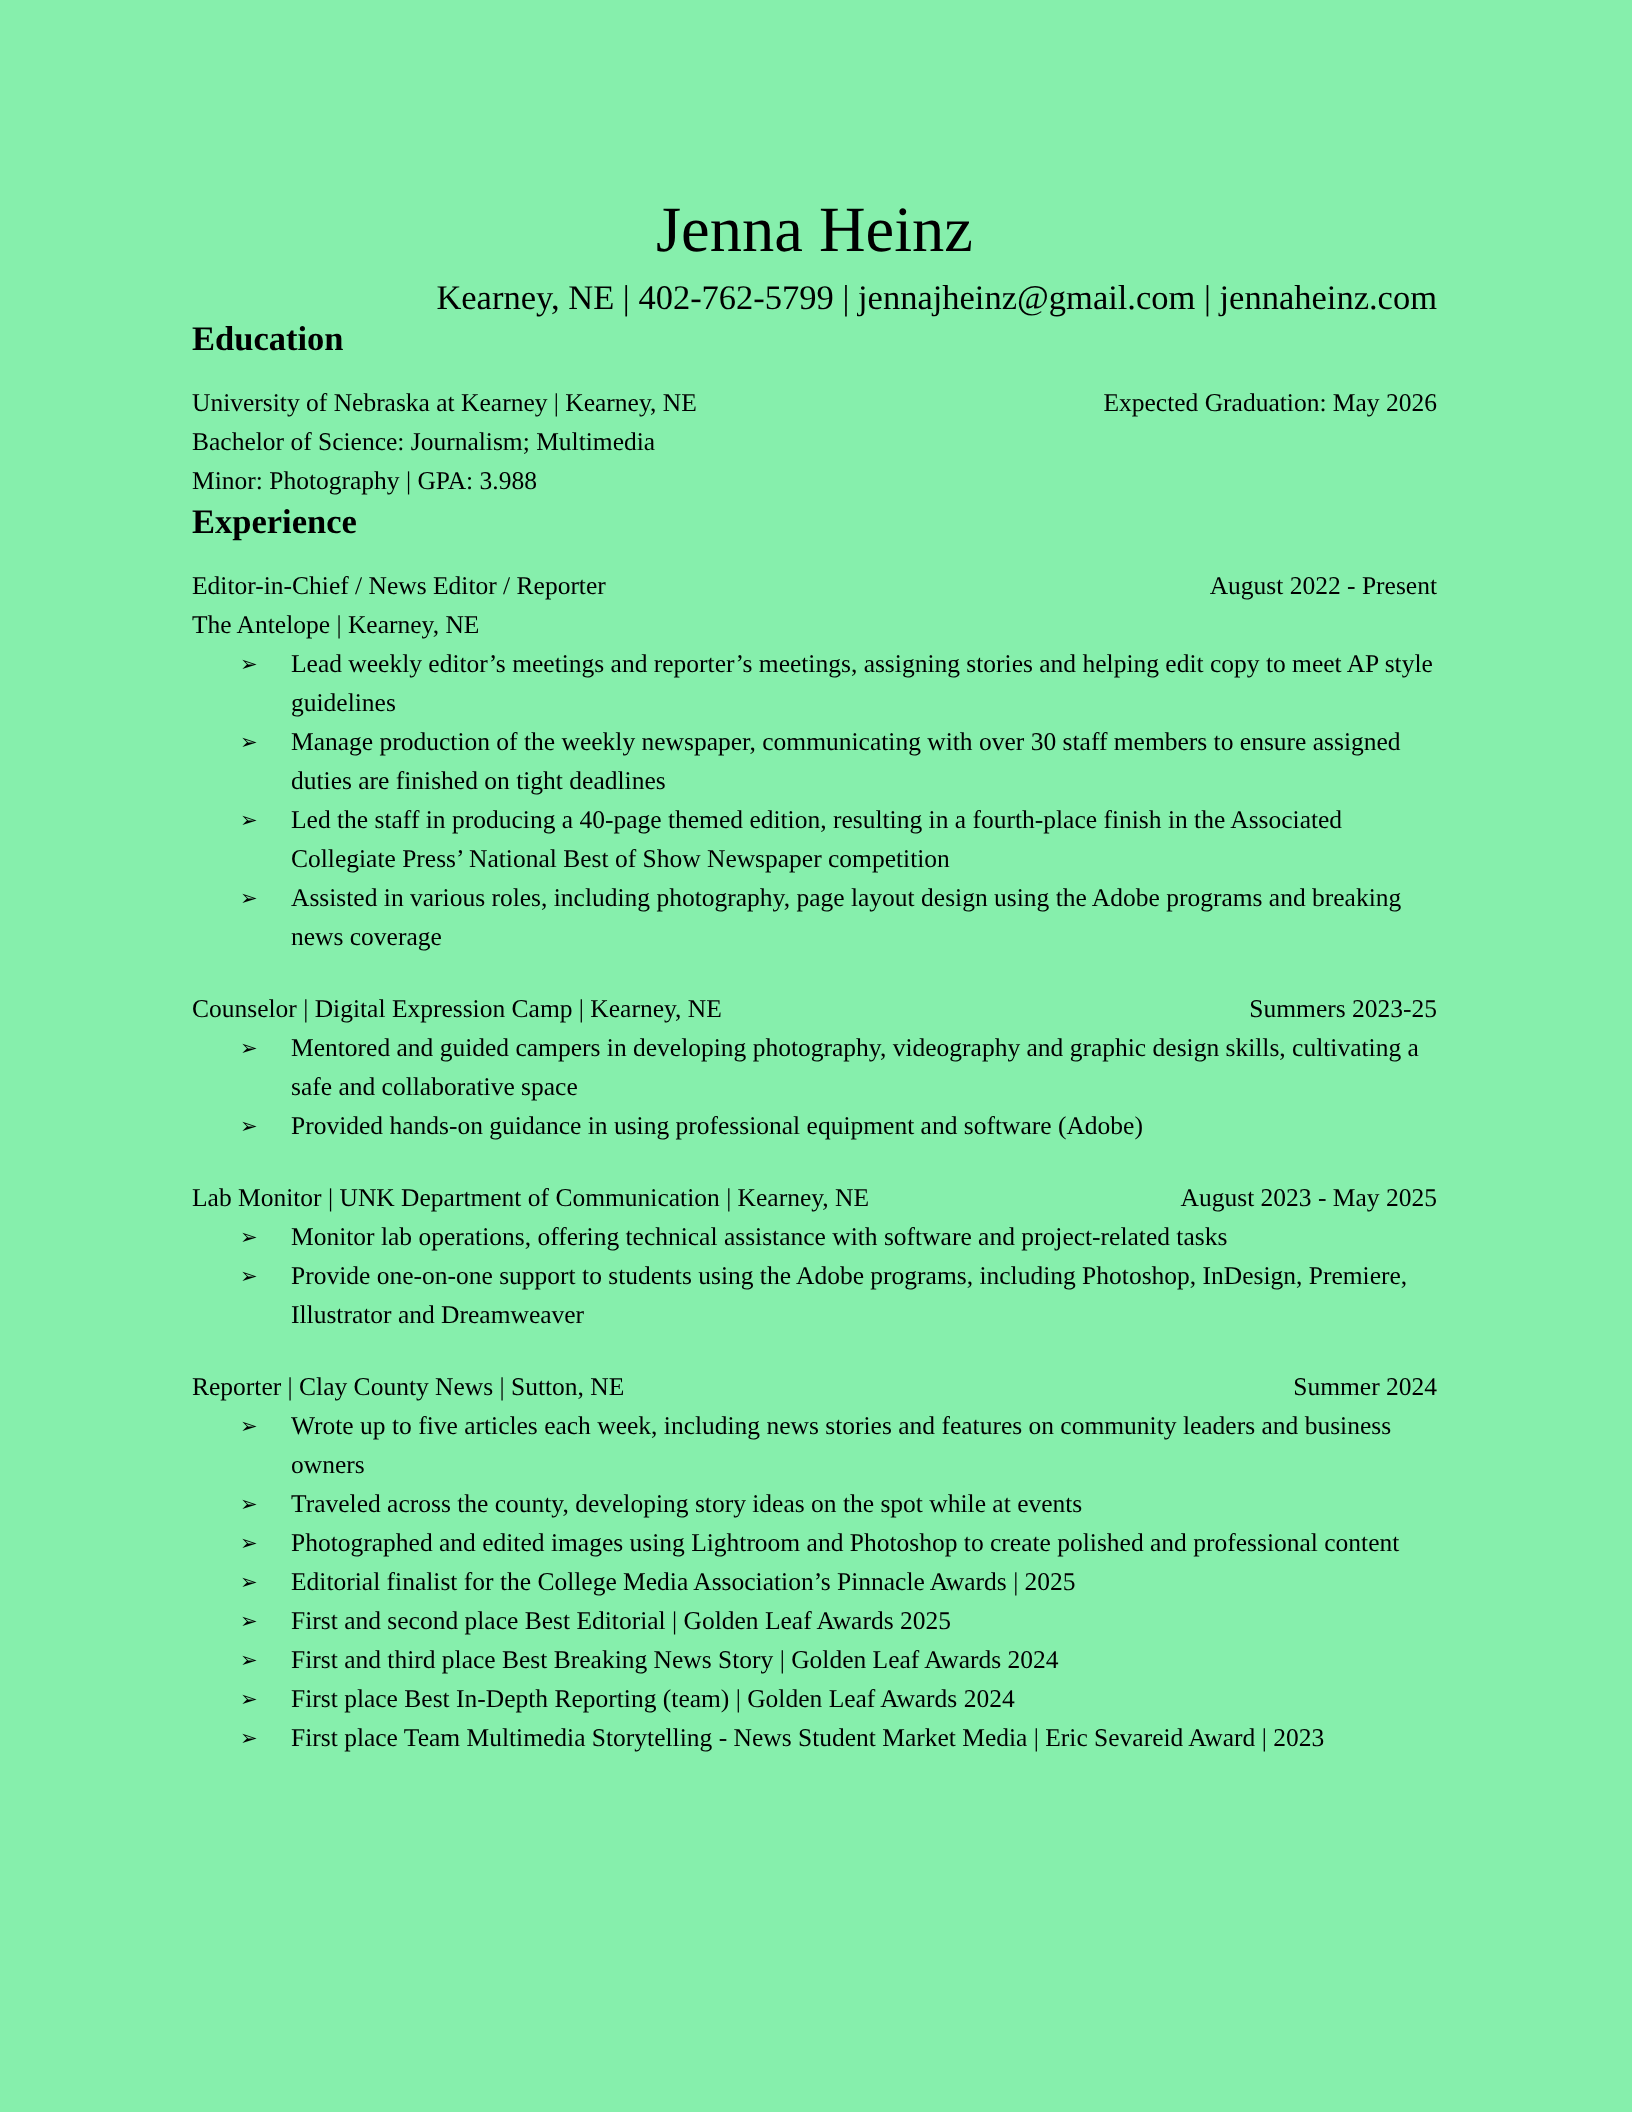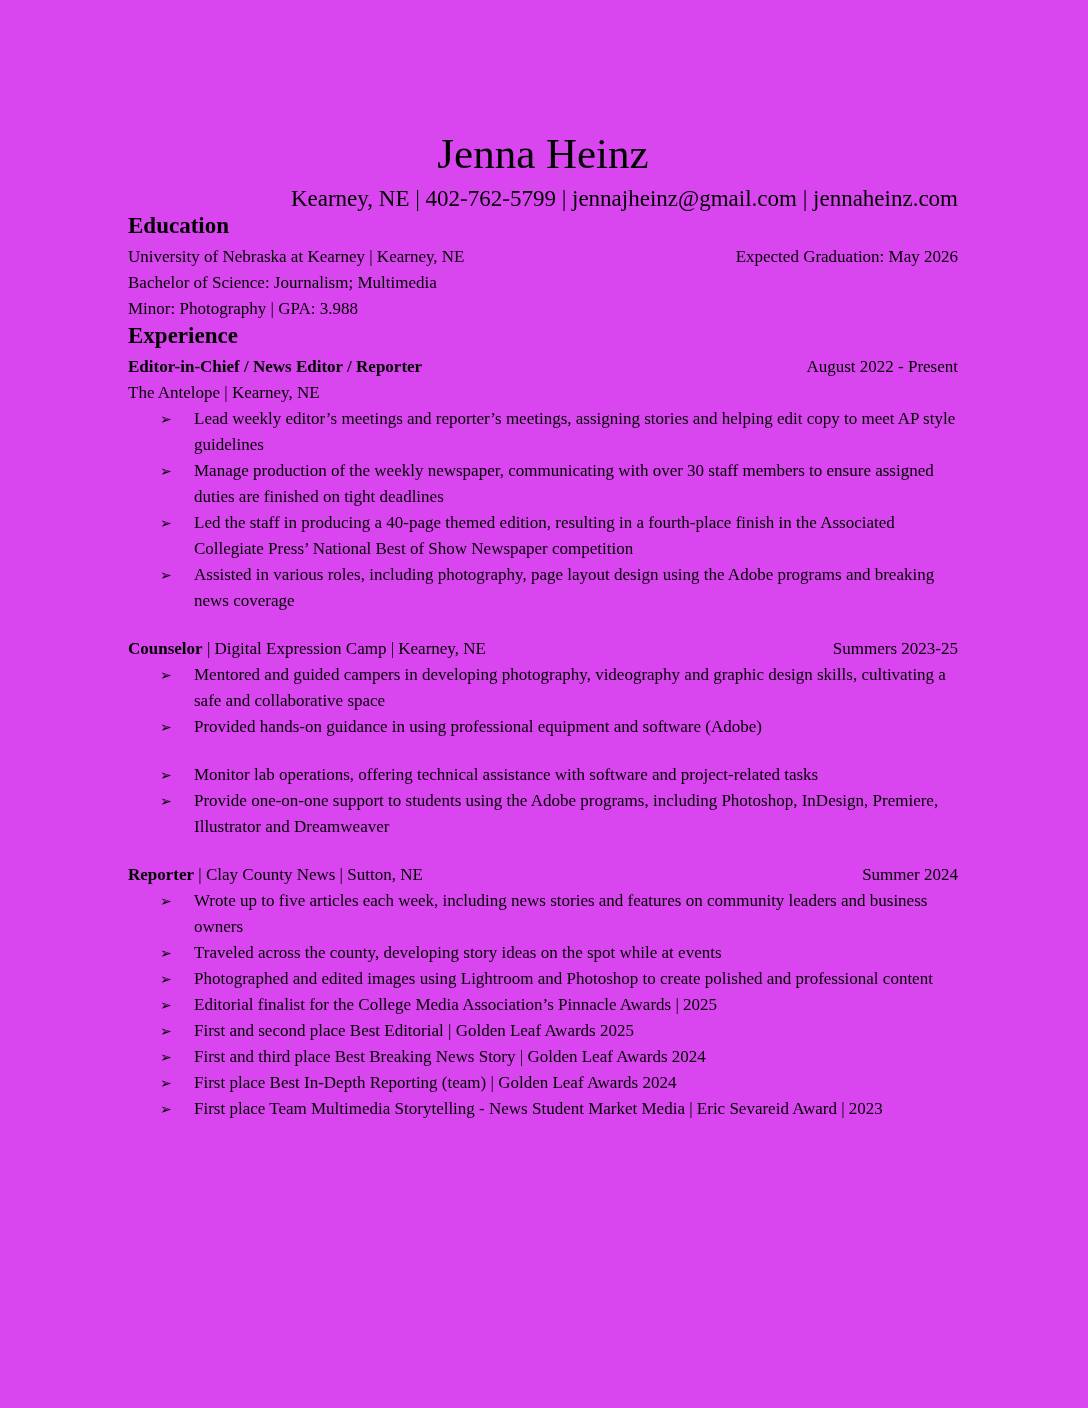--- a/index.html
+++ b/index.html
@@ -6,21 +6,21 @@
     margin: 0;
     padding: 0;
     background: #ffffff;
   }
   .page {
     position: relative;
     width: 1088px;
     height: 1408px;
     box-sizing: border-box;
     padding: 128px 130px 0 128px;
-    background: #d946ef;
+    background: #86efac;
     color: #000000;
     font-family: "Liberation Serif", serif;
     font-size: 17px;
     line-height: 26px;
     overflow: hidden;
   }
   .name {
     text-align: center;
     font-size: 43px;
     font-weight: 400;
@@ -33,34 +33,34 @@
     margin-top: 6px;
   }
   h2.section-heading {
     font-size: 23px;
     font-weight: 700;
     line-height: 28px;
     margin: 0;
   }
   .mt-sm { margin-top: 13px; }
   .mt-lg { margin-top: 24px; }
-  .section-body { margin-top: 4px; }
+  .section-body { margin-top: 16px; }
   .row {
     display: flex;
     justify-content: space-between;
     align-items: baseline;
   }
   .row .date,
   .row .right {
     white-space: nowrap;
     padding-left: 12px;
   }
   .job { margin-bottom: 22px; }
   .job:last-child { margin-bottom: 0; }
-  b.jtitle { font-weight: 700; }
+  b.jtitle { font-weight: 400; }
   ul.bullets {
     list-style: none;
     margin: 0;
     padding: 0;
   }
   li.bullet {
     display: flex;
     align-items: flex-start;
     padding-left: 32px;
   }
@@ -134,20 +134,24 @@
             <span class="marker">➢</span>
             <span class="btext">Mentored and guided campers in developing photography, videography and graphic design skills, cultivating a safe and collaborative space</span>
           </li>
           <li class="bullet">
             <span class="marker">➢</span>
             <span class="btext">Provided hands-on guidance in using professional equipment and software (Adobe)</span>
           </li>
         </ul>
       </div>
       <div class="job">
+        <div class="row">
+          <span><b class="jtitle">Lab Monitor</b><span> | UNK Department of Communication | Kearney, NE</span></span>
+          <span class="date">August 2023 - May 2025</span>
+        </div>
         <ul class="bullets">
           <li class="bullet">
             <span class="marker">➢</span>
             <span class="btext">Monitor lab operations, offering technical assistance with software and project-related tasks</span>
           </li>
           <li class="bullet">
             <span class="marker">➢</span>
             <span class="btext">Provide one-on-one support to students using the Adobe programs, including Photoshop, InDesign, Premiere, Illustrator and Dreamweaver</span>
           </li>
         </ul>

